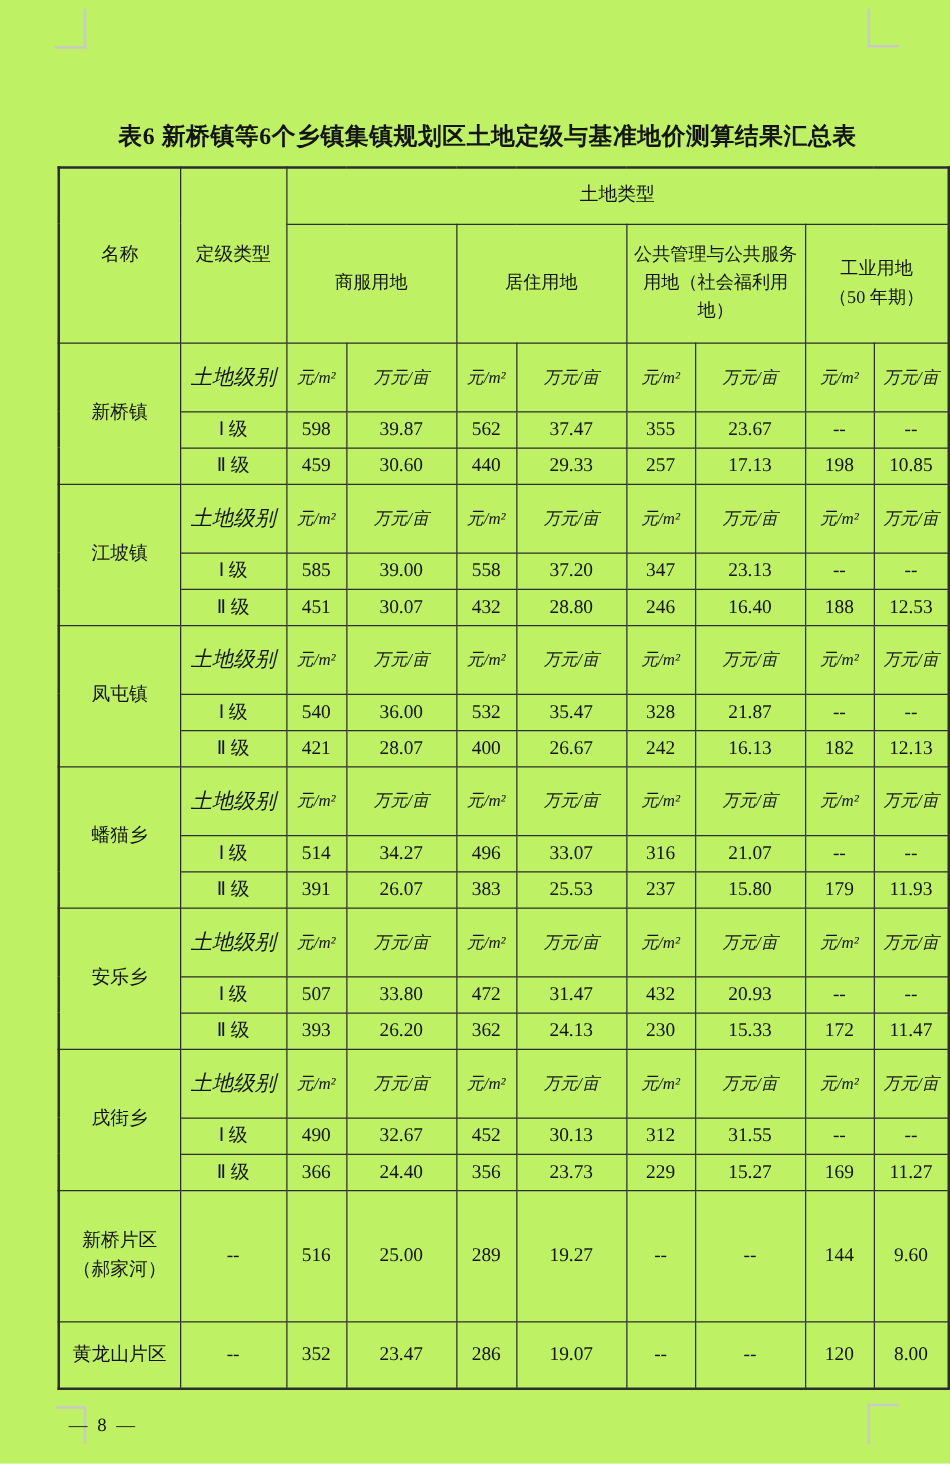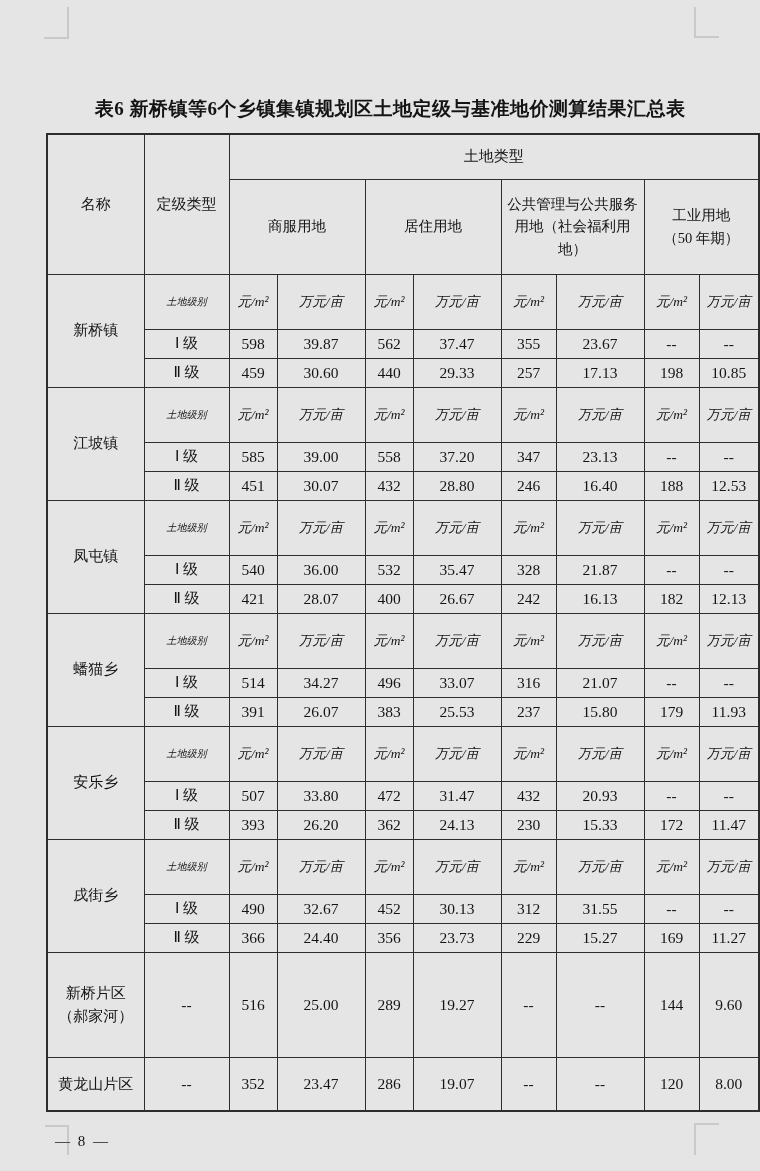--- a/index.html
+++ b/index.html
@@ -1,17 +1,17 @@
 <!DOCTYPE html>
 <html><head>
 <meta charset="utf-8">
 <style>
   html,body{margin:0;padding:0;background:#ffffff;}
   .page{
-    position:relative;width:760px;height:1171px;background:#e5e5e5;overflow:hidden;
+    position:relative;width:760px;height:1171px;background:#bef264;overflow:hidden;
     font-family:"Liberation Serif","DejaVu Serif",serif;color:#141414;
   }
   
   .crop{position:absolute;}
   .crop-tl{left:44px;top:7px;width:23px;height:30px;border-right:2px solid #c9c9c9;border-bottom:2px solid #c9c9c9;}
   .crop-tr{left:694px;top:7px;width:23px;height:29px;border-left:2px solid #c9c9c9;border-bottom:2px solid #c9c9c9;}
   .crop-bl{left:45px;top:1125px;width:22px;height:28px;border-right:2px solid #c9c9c9;border-top:2px solid #c9c9c9;}
   .crop-br{left:694px;top:1123px;width:23px;height:30px;border-left:2px solid #c9c9c9;border-top:2px solid #c9c9c9;}
 
   .doc-title{
@@ -33,21 +33,21 @@
   .hrow2{height:95px;}
   th.cat{font-size:14.5px;padding:0 5px;}
   .pre{white-space:pre-line;}
 
   tr.unit-row{height:55px;}
   tr.grade-row{height:29px;}
   tr.district-row-0{height:105px;}
   tr.district-row-1{height:54px;}
 
   td.name-cell{font-size:15px;line-height:1.5;margin-left:47px;}
-  td.unit-label-cell{font-style:italic;font-size:10px;}
+  td.unit-label-cell{font-style:italic;font-size:17px;}
   td.unit-cell{font-style:italic;font-size:13.5px;}
   td.grade-label-cell{font-size:15px;font-family:Liberation Serif, serif;}
   td.num-cell{font-size:15.5px;}
 
   .pagenum{
     position:absolute;left:55px;top:1133px;font-size:15px;letter-spacing:2px;
   }
 </style>
 </head>
 <body>

